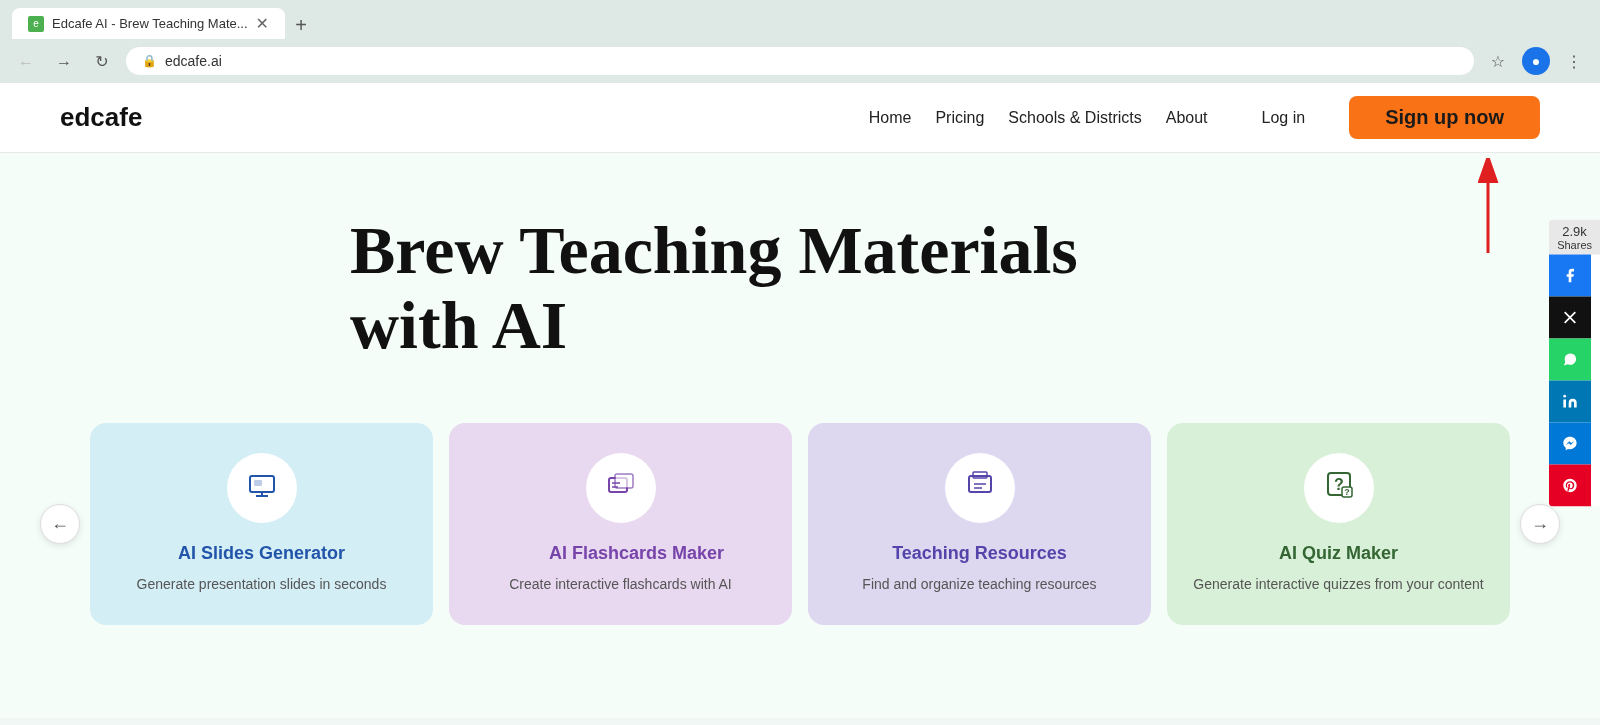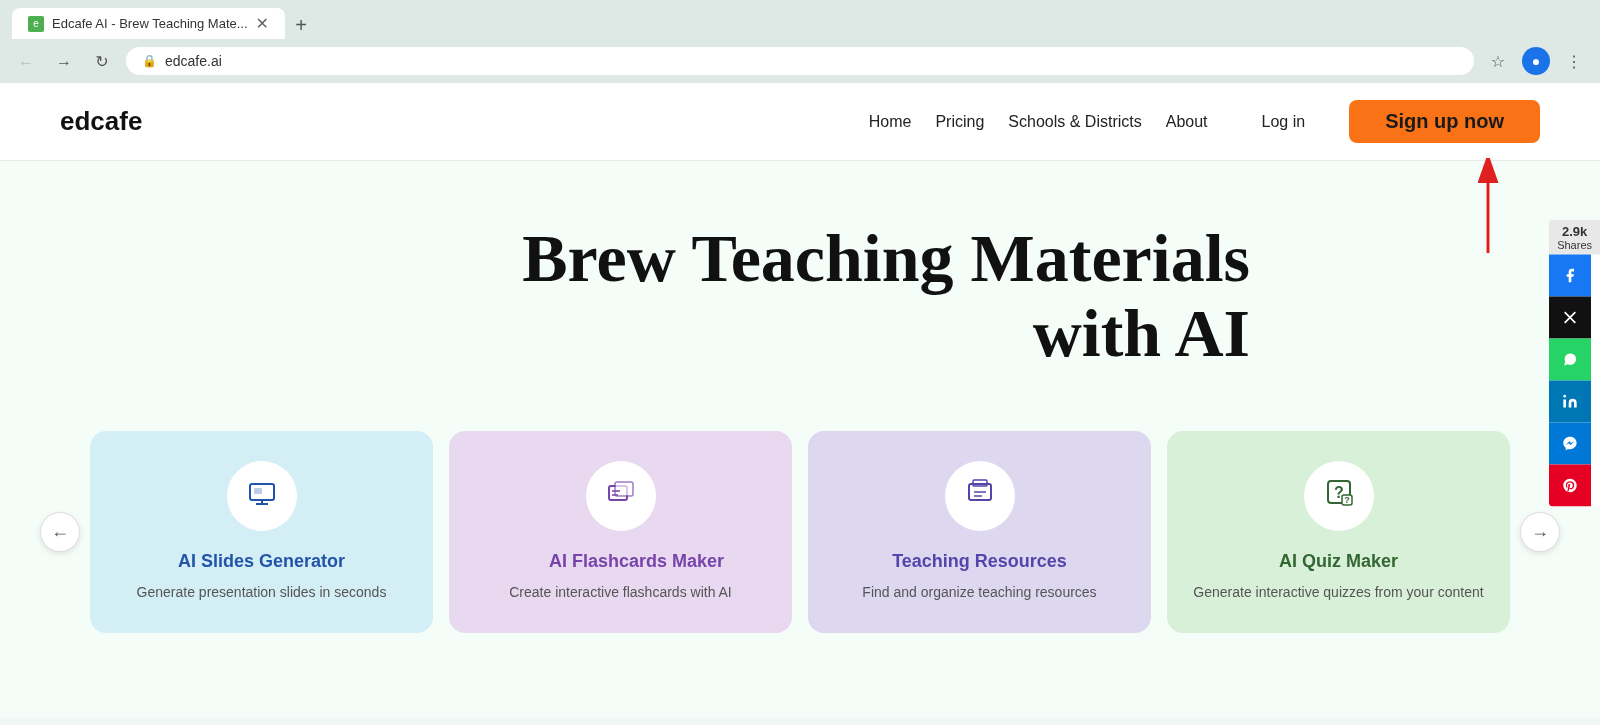--- a/index.html
+++ b/index.html
@@ -16,29 +16,29 @@
     .nav-btn { width: 28px; height: 28px; display: flex; align-items: center; justify-content: center; color: #555; cursor: pointer; font-size: 16px; border-radius: 50%; }
     .nav-btn.disabled { color: #bbb; cursor: default; }
     .address-bar { flex: 1; background: white; border-radius: 20px; padding: 6px 16px; display: flex; align-items: center; gap: 8px; font-size: 14px; color: #333; }
     .address-bar .lock-icon { color: #555; font-size: 12px; }
     .browser-action-btn { width: 28px; height: 28px; display: flex; align-items: center; justify-content: center; color: #555; cursor: pointer; font-size: 16px; }
 
     
     .page-content { background: #f5fdf9; min-height: calc(725px - 90px); position: relative; }
 
     
-    .navbar { background: white; display: flex; align-items: center; padding: 0 60px; height: 78px; border-bottom: 1px solid #e8e8e8; }
+    .navbar { background: white; display: flex; align-items: center; padding: 0 60px; height: 70px; border-bottom: 1px solid #e8e8e8; }
     .logo { font-size: 26px; font-weight: 700; color: #111; margin-right: auto; }
     .nav-links { display: flex; align-items: center; gap: 24px; }
     .nav-link { font-size: 16px; color: #222; text-decoration: none; cursor: pointer; }
     .nav-login { font-size: 16px; color: #222; cursor: pointer; margin-left: 30px; }
     .btn-signup { background: #f97316; color: #1a1a1a; font-size: 20px; font-weight: 600; padding: 10px 36px; border-radius: 8px; border: none; cursor: pointer; margin-left: 20px; }
 
     
-    .hero { text-align: right; padding: 60px 13px 40px; }
+    .hero { text-align: left; padding: 60px 13px 40px; }
     .hero-title { font-size: 68px; font-weight: 900; color: #111; line-height: 1.1; font-family: Georgia, serif; max-width: 900px; margin: 0 auto; }
 
     
     .cards-section { display: flex; align-items: center; padding: 20px 40px; gap: 10px; position: relative; }
     .carousel-btn { width: 40px; height: 40px; border-radius: 50%; background: white; border: 1px solid #ddd; display: flex; align-items: center; justify-content: center; cursor: pointer; font-size: 18px; color: #555; flex-shrink: 0; box-shadow: 0 2px 6px rgba(0,0,0,0.1); }
     .cards-container { display: flex; gap: 16px; flex: 1; overflow: hidden; }
     .card { border-radius: 16px; padding: 30px 20px; display: flex; flex-direction: column; align-items: center; text-align: center; flex: 1; min-width: 0; }
     .card-icon-circle { width: 70px; height: 70px; border-radius: 50%; background: white; display: flex; align-items: center; justify-content: center; margin-bottom: 20px; }
     .card-icon { font-size: 28px; }
     .card-title { font-size: 18px; font-weight: 700; margin-bottom: 10px; }
@@ -52,21 +52,21 @@
 
     .card-blue .card-title { color: #2255aa; }
     .card-teal .card-title { color: #226655; }
     .card-purple .card-title { color: #7744aa; margin-left: 32px; }
     .card-lavender .card-title { color: #5544aa; }
     .card-green .card-title { color: #336633; }
 
     
     .social-sidebar { position: fixed; right: 0; top: 50%; transform: translateY(-50%); display: flex; flex-direction: column; background: white; border-radius: 4px 0 0 4px; overflow: hidden; z-index: 100; }
     .social-count { background: #e8e8e8; color: #333; text-align: center; padding: 4px 8px; font-size: 11px; }
-    .social-count .count { font-weight: bold; font-size: 13px; display: block; }
+    .social-count .count { font-weight: normal; font-size: 13px; display: block; }
     .social-btn { width: 42px; height: 42px; display: flex; align-items: center; justify-content: center; color: white; font-size: 16px; cursor: pointer; }
     .social-fb { background: #1877f2; }
     .social-tw { background: #111; }
     .social-wa { background: #25d366; }
     .social-li { background: #0077b5; }
     .social-ms { background: #0078d7; }
   </style>
 </head>
 <body>
 

